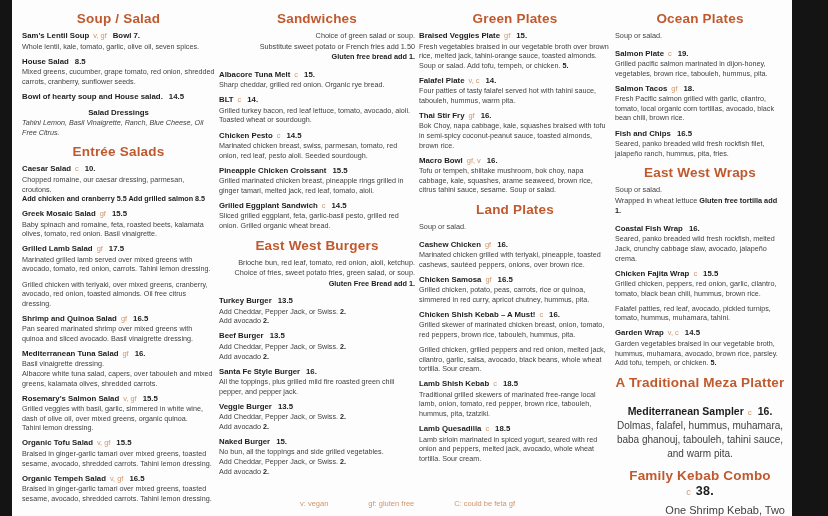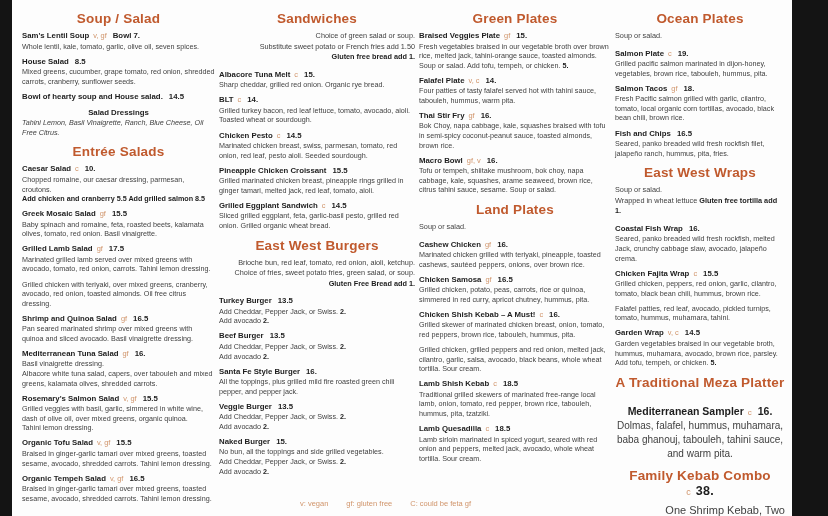--- a/index.html
+++ b/index.html
@@ -59,21 +59,21 @@
   .center{text-align:center;}
   
   .item.featured{margin-top:14px;}
   .item.featured .nline{text-align:center;font-size:10.5px;}
   .item.featured .nline .tag{font-size:8px;}
   .item.featured .dline{text-align:center;font-size:10px;line-height:1.4;}
   
   .sec.big-intro .intro .line{font-size:11px;line-height:1.45;}
   .legend{
     position:absolute;left:288px;bottom:8px;
-    display:flex;gap:18px;
+    display:flex;gap:40px;
     font-size:7.5px;color:var(--tag);
   }
 </style>
 </head>
 <body>
 
 <div class="page">
   <div class="columns">
       <div class="col">
         <section class="sec">

